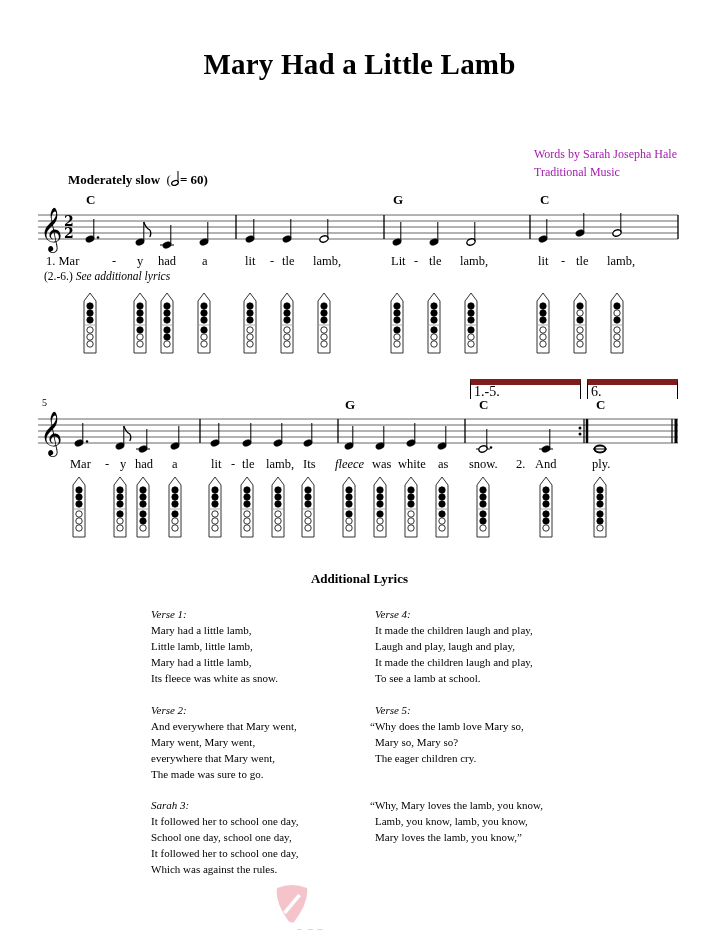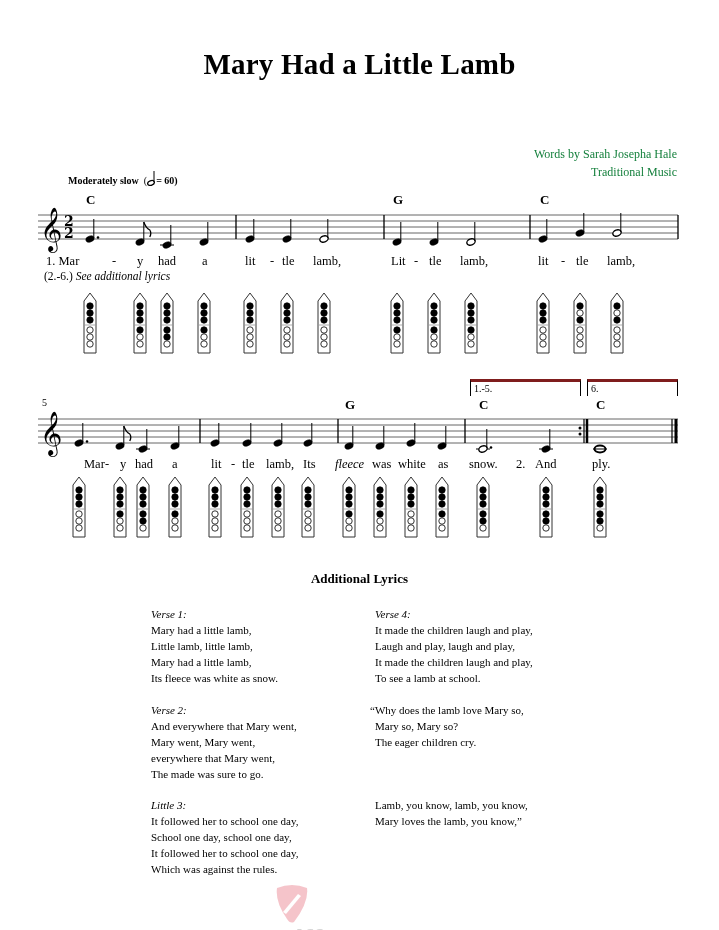--- a/index.html
+++ b/index.html
@@ -1,26 +1,26 @@
 <!DOCTYPE html>
 <html><head>
 <meta charset="utf-8">
 <style>
   html,body{margin:0;padding:0;background:#fff;}
   body{width:719px;height:930px;position:relative;overflow:hidden;font-family:"Liberation Serif","DejaVu Serif",serif;color:#000;}
   .abs{position:absolute;}
   .title{left:0;width:719px;top:48px;text-align:center;font-size:29px;font-weight:bold;letter-spacing:0.2px;}
-  .credits{right:42px;top:145px;text-align:right;font-size:12px;line-height:18px;color:#15803d;}
-  .tempo{left:68px;top:171px;font-size:10px;font-weight:bold;}
+  .credits{right:42px;top:145px;font-size:12px;line-height:18px;color:#a21caf;}
+  .tempo{left:68px;top:171px;font-size:13px;font-weight:bold;}
   .chord{font-size:13px;font-weight:bold;}
   .lyric{font-size:12.5px;white-space:nowrap;}
   .verse-note{left:44px;top:270px;font-size:11.5px;}
   .verse-note i{font-style:italic;}
   .measure-num{font-size:10px;}
-  .volta{border-top:3px solid #7f1d1d;border-left:1px solid #000;height:14px;font-size:10px;padding-left:3px;line-height:14px;}
+  .volta{border-top:6px solid #7f1d1d;border-left:1px solid #000;height:14px;font-size:14px;padding-left:3px;line-height:14px;}
   .volta.right{border-left:1px solid #000;border-right:1px solid #000;}
   .lyrics-title{left:0;width:719px;top:571px;text-align:center;font-size:13px;font-weight:bold;}
   .verse{font-size:11px;line-height:16px;}
   .verse .vlabel{font-style:italic;}
   .logo{left:274px;top:884px;display:flex;align-items:flex-start;opacity:0.35;flex-direction:column;}
   .logo .txt{font-family:"Liberation Sans","DejaVu Sans",sans-serif;font-weight:bold;font-size:30px;letter-spacing:-0.5px;}
   .logo .riff{color:#888;}
   .logo .spot{color:#e35a6b;}
 </style>
 </head>
@@ -500,21 +500,21 @@
         <circle cx="600" cy="521" r="3.2" fill="#000" stroke="#000" stroke-width="0.8"></circle>
         <circle cx="600" cy="528" r="3.2" fill="#fff" stroke="#000" stroke-width="0.8"></circle>
       </g>
     </svg>
     <div class="abs measure-num" style="left: 42px; top: 397px;">5</div>
     <div class="abs chord" style="left: 345px; top: 397px;">G</div>
     <div class="abs chord" style="left: 479px; top: 397px;">C</div>
     <div class="abs chord" style="left: 596px; top: 397px;">C</div>
     <div class="abs volta right" style="left: 470px; top: 379px; width: 106px;">1.-5.</div>
     <div class="abs volta right" style="left: 587px; top: 379px; width: 86px; border-left: 1px solid rgb(0, 0, 0);">6.</div>
-    <div class="abs lyric" style="left: 84px; top: 457px;">Mar</div>
+    <div class="abs lyric" style="left: 70px; top: 457px;">Mar</div>
     <div class="abs lyric" style="left: 105px; top: 457px;">-</div>
     <div class="abs lyric" style="left: 120px; top: 457px;">y</div>
     <div class="abs lyric" style="left: 135px; top: 457px;">had</div>
     <div class="abs lyric" style="left: 172px; top: 457px;">a</div>
     <div class="abs lyric" style="left: 211px; top: 457px;">lit</div>
     <div class="abs lyric" style="left: 231px; top: 457px;">-</div>
     <div class="abs lyric" style="left: 242px; top: 457px;">tle</div>
     <div class="abs lyric" style="left: 266px; top: 457px;">lamb,</div>
     <div class="abs lyric" style="left: 303px; top: 457px;">Its</div>
     <div class="abs lyric" style="left: 335px; top: 457px; font-style: italic;">fleece</div>
@@ -538,39 +538,41 @@
       <div>Its fleece was white as snow.</div>
     </div>
     <div class="abs verse" style="left: 151px; top: 702px;">
       <div class="vlabel">Verse 2:</div>
       <div>And everywhere that Mary went,</div>
       <div>Mary went, Mary went,</div>
       <div>everywhere that Mary went,</div>
       <div>The made was sure to go.</div>
     </div>
     <div class="abs verse" style="left: 151px; top: 797px;">
-      <div class="vlabel">Little 3:</div>
+      <div class="vlabel">Sarah 3:</div>
       <div>It followed her to school one day,</div>
       <div>School one day, school one day,</div>
       <div>It followed her to school one day,</div>
       <div>Which was against the rules.</div>
     </div>
     <div class="abs verse" style="left: 375px; top: 606px;">
       <div class="vlabel">Verse 4:</div>
       <div>It made the children laugh and play,</div>
       <div>Laugh and play, laugh and play,</div>
       <div>It made the children laugh and play,</div>
       <div>To see a lamb at school.</div>
     </div>
     <div class="abs verse" style="left: 375px; top: 702px;">
+      <div class="vlabel">Verse 5:</div>
       <div style="margin-left: -5px;">“Why does the lamb love Mary so,</div>
       <div>Mary so, Mary so?</div>
       <div>The eager children cry.</div>
     </div>
     <div class="abs verse" style="left: 375px; top: 797px;">
+      <div style="margin-left: -5px;">“Why, Mary loves the lamb, you know,</div>
       <div>Lamb, you know, lamb, you know,</div>
       <div>Mary loves the lamb, you know,”</div>
     </div>
   </div>
 
 <div class="abs logo">
   <svg width="36" height="40" viewBox="0 0 36 40">
     <path d="M3 4 Q18 -2 33 4 Q35 18 20 38 Q16 40 13 35 Q1 18 3 4Z" fill="#e35a6b"></path>
     <path d="M9 28 L24 10 L27 12 L12 30Z" fill="#fff"></path>
   </svg>

